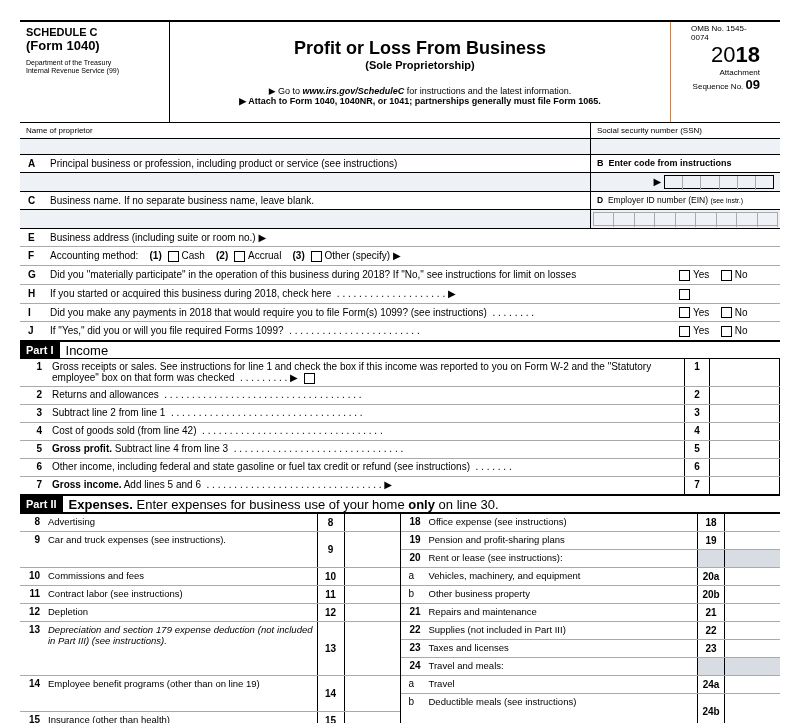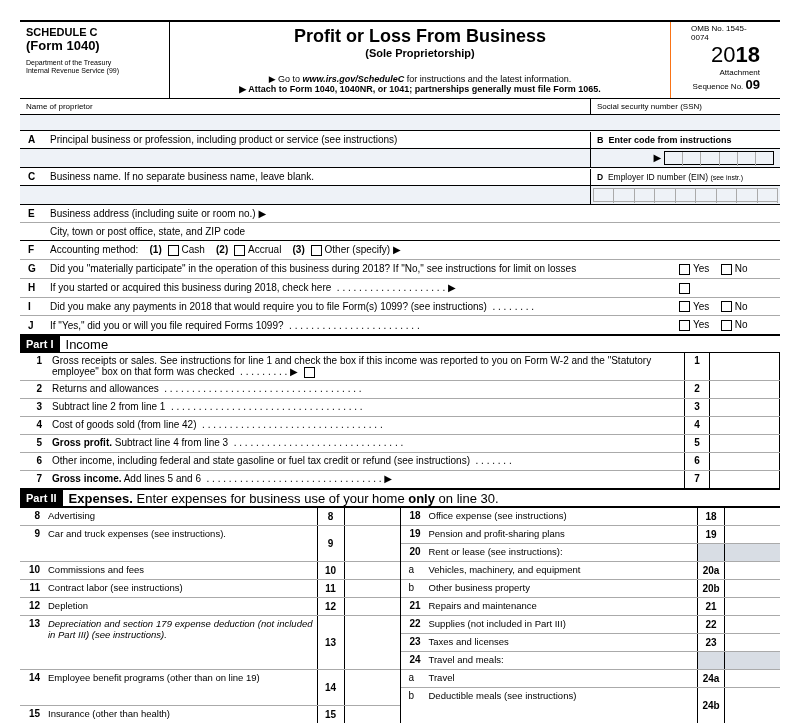--- a/index.html
+++ b/index.html
@@ -3,32 +3,32 @@
 <meta charset="utf-8">
 <style>
 * { box-sizing: border-box; margin: 0; padding: 0; }
 body { font-family: Arial, Helvetica, sans-serif; font-size: 10px; color: #000; background: #fff; padding: 20px; }
 .form { width: 760px; margin: 0 auto; }
 .hdr { display: flex; border-top: 2px solid #000; border-bottom: 1px solid #000; }
 .hdr-left { width: 150px; border-right: 1px solid #000; padding: 4px 6px; }
 .hdr-left .sched { font-weight: bold; font-size: 11px; }
 .hdr-left .form-no { font-weight: bold; font-size: 13px; }
 .hdr-left .dept { font-size: 7px; margin-top: 6px; line-height: 1.2; }
-.hdr-mid { flex: 1; text-align: center; padding: 4px 8px; }
+.hdr-mid { flex: 1; text-align: center; padding: 16px 8px; }
 .hdr-mid h1 { font-size: 18px; font-weight: bold; }
 .hdr-mid .sub { font-weight: bold; font-size: 11px; }
 .hdr-mid .link { font-size: 9px; margin-top: 15px; }
 .hdr-mid .attach { font-size: 9px; font-weight: bold; }
 .hdr-right { width: 110px; border-left: 1px solid #f97316; padding: 2px 20px; font-size: 8px; }
 .hdr-right .year { font-size: 22px; text-align: right; }
 .hdr-right .year .big { font-weight: bold; }
 .hdr-right .seq { text-align: right; }
 .hdr-right .seq b { font-size: 13px; }
 
-.row { display: flex; border-bottom: 1px solid #000; align-items: center; }
+.row { display: flex; border-bottom: 1px solid #000; }
 .row.light { background: #eef2f7; }
 .cell { padding: 3px 6px; }
 .lbl-col { width: 24px; font-weight: bold; text-align: left; padding-left: 8px; }
 .right-box { border-left: 1px solid #000; }
 
 .pbar { background: #000; color: #fff; font-weight: bold; padding: 2px 6px; display: inline-block; font-size: 11px; }
 .part-row { border-top: 1.5px solid #000; border-bottom: 1px solid #000; display: flex; align-items: center; }
 .part-title { font-size: 13px; padding-left: 6px; }
 
 .line { display: flex; border-bottom: 1px solid #aaa; min-height: 18px; align-items: stretch; }
@@ -140,24 +140,20 @@
           <span></span>
           <span></span>
         </div>
     </div>
   </div>
 
   <div class="row" style="border-bottom:1px solid #aaa;">
     <div class="cell lbl-col">E</div>
     <div class="cell" style="flex:1;">Business address (including suite or room no.) ▶</div>
   </div>
-  <div class="row">
-    <div class="cell lbl-col"></div>
-    <div class="cell" style="flex:1;">City, town or post office, state, and ZIP code</div>
-  </div>
 
   <div class="row" style="border-bottom:1px solid #aaa;">
     <div class="cell lbl-col">F</div>
     <div class="cell" style="flex:1;">
       <span>Accounting method:</span> &nbsp;&nbsp;
       <b>(1)</b> <span class="cb"></span><span>Cash</span> &nbsp;&nbsp;
       <b>(2)</b> <span class="cb"></span><span>Accrual</span> &nbsp;&nbsp;
       <b>(3)</b> <span class="cb"></span><span>Other (specify) ▶</span>
     </div>
   </div>

